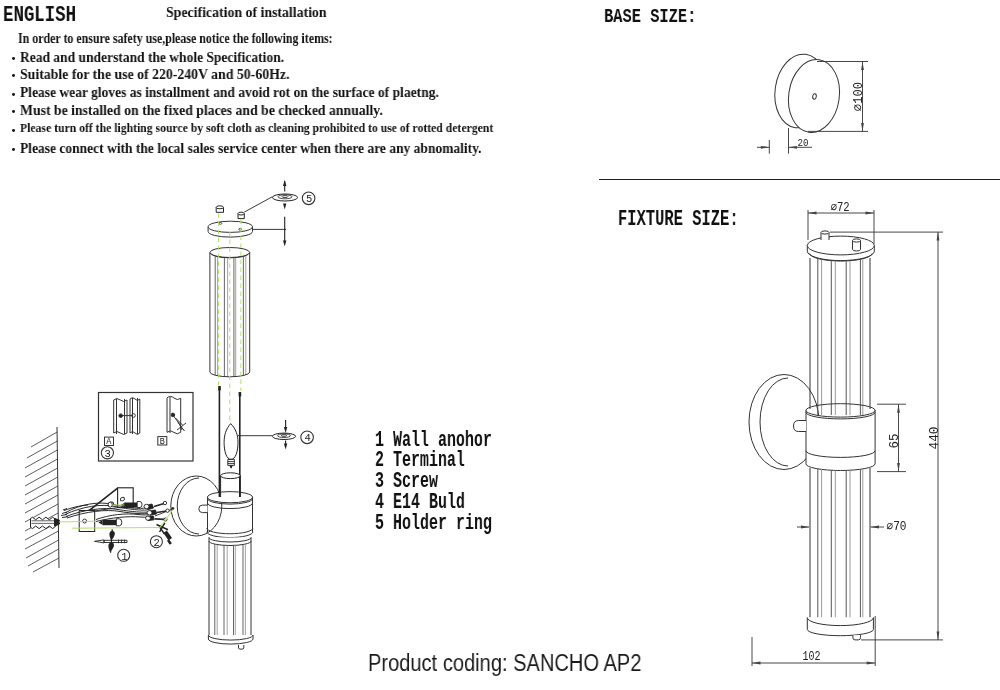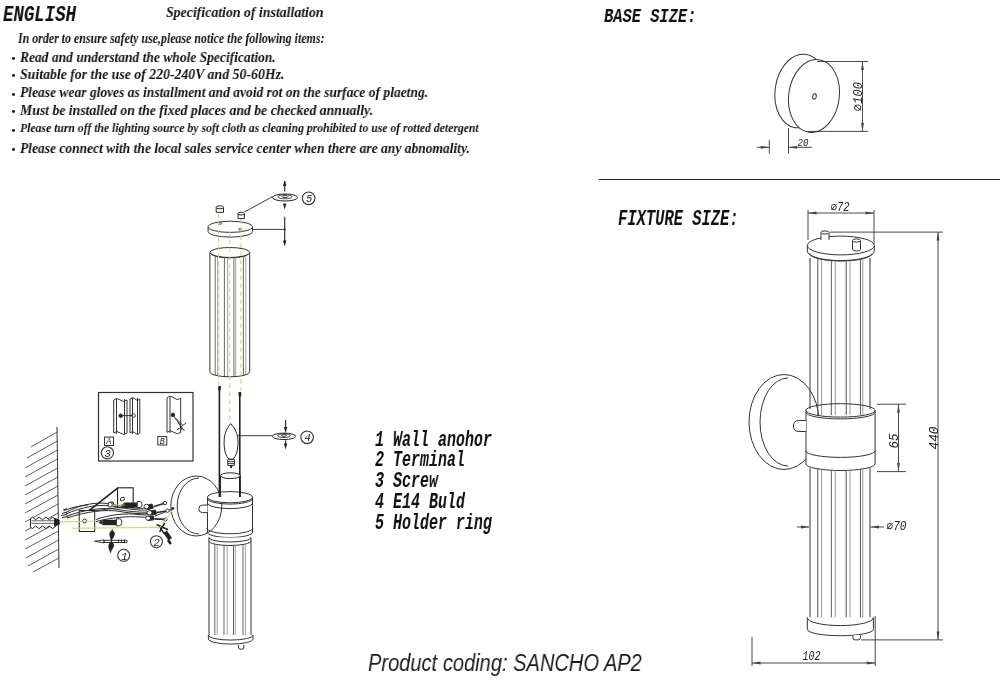--- a/index.html
+++ b/index.html
@@ -1,17 +1,17 @@
 <!DOCTYPE html>
 <html><head>
 <meta charset="utf-8">
 <style>
   html,body{margin:0;padding:0;background:#ffffff;}
   #page{position:relative;width:1000px;height:690px;overflow:hidden;background:#fff;
-        font-family:"Liberation Sans",sans-serif;transform:translateZ(0);will-change:transform;font-style:italic;}
+        font-family:"Liberation Sans",sans-serif;transform:translateZ(0);will-change:transform;}
   .mono{font-family:"Liberation Mono",monospace;font-weight:bold;white-space:nowrap;
         position:absolute;transform-origin:0 0;color:#111;}
   .ser{font-family:"Liberation Serif",serif;font-weight:bold;white-space:nowrap;
        position:absolute;transform-origin:0 0;color:#111;}
   svg{position:absolute;left:0;top:0;will-change:transform;transform:translateZ(0);}
   svg text{font-family:"Liberation Mono",monospace;font-weight:normal;fill:#222;}
 </style>
 </head>
 <body>
 <div id="page">

